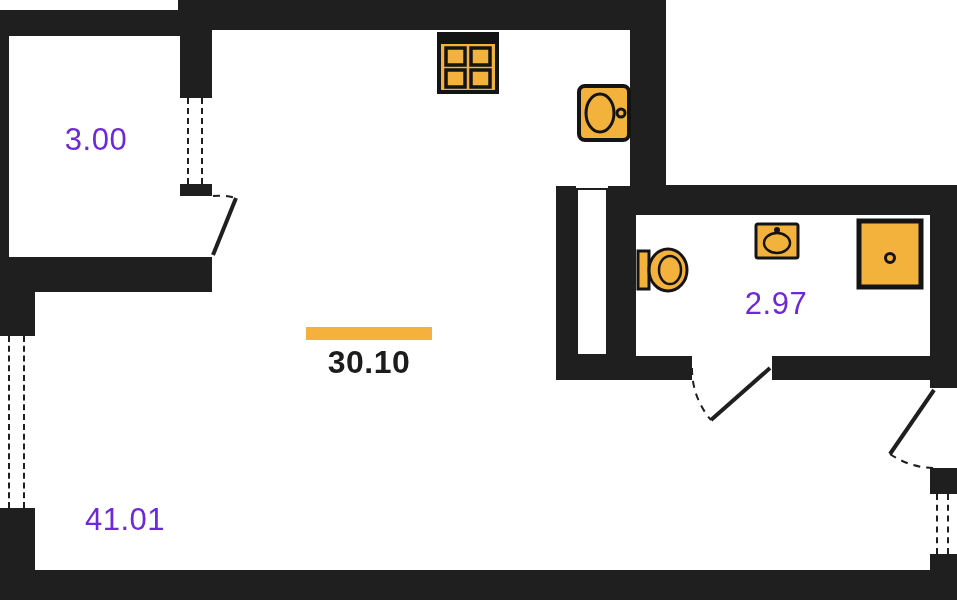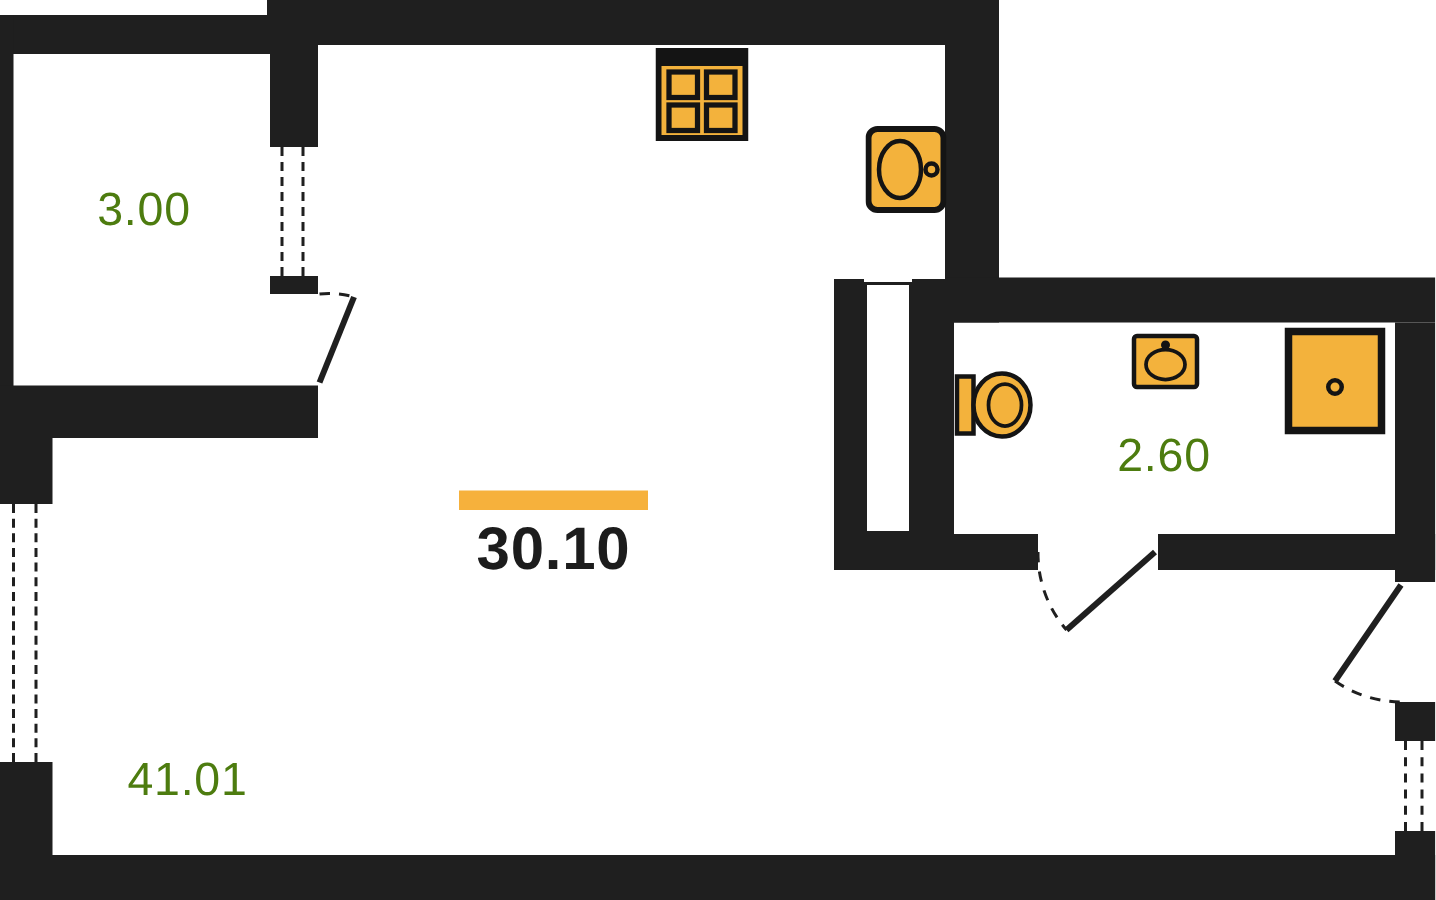--- a/index.html
+++ b/index.html
@@ -8,25 +8,25 @@
 
   .wall { position:absolute; background:#1f1f1f; }
 
   .window { position:absolute; background:#ffffff; }
   .vline { position:absolute; top:0; bottom:0; width:0; border-left:2px dashed #1f1f1f; }
 
   .shaft { position:absolute; background:#ffffff; border:2px solid #1f1f1f; }
 
   .fixture { position:absolute; }
 
-  .label { position:absolute; color:#4d7c0f; font-size:31px; letter-spacing:0.5px; text-align:center; }
+  .label { position:absolute; color:#6d28d9; font-size:31px; letter-spacing:0.5px; text-align:center; }
 
   .total { position:absolute; left:306px; top:327px; width:126px; text-align:center; }
   .total .bar { height:13px; width:100%; background:#f6b13c; }
-  .total .num { margin-top:4px; font-size:40px; font-weight:bold; color:#1c1c1c; letter-spacing:0.5px; }
+  .total .num { margin-top:4px; font-size:32px; font-weight:bold; color:#1c1c1c; letter-spacing:0.5px; }
 
   .doors { position:absolute; left:0; top:0; width:957px; height:600px; pointer-events:none; }
 </style>
 </head>
 <body>
 
 <div class="plan">
 
   <div class="wall" style="left:0px;   top:10px;  width:188px; height:26px;"></div>
   <div class="wall" style="left:0px;   top:10px;  width:9px;   height:282px;"></div>
@@ -109,16 +109,16 @@
     </g>
   </svg>
 
   <div class="label" style="left:50px;  top:122px; width:92px;">3.00</div>
 
   <div class="total">
     <div class="bar"></div>
     <div class="num">30.10</div>
   </div>
 
-  <div class="label" style="left:728px; top:286px; width:96px;">2.60</div>
+  <div class="label" style="left:728px; top:286px; width:96px;">2.97</div>
   <div class="label" style="left:70px;  top:502px; width:110px;">41.01</div>
 
 </div>
 
 </body></html>

